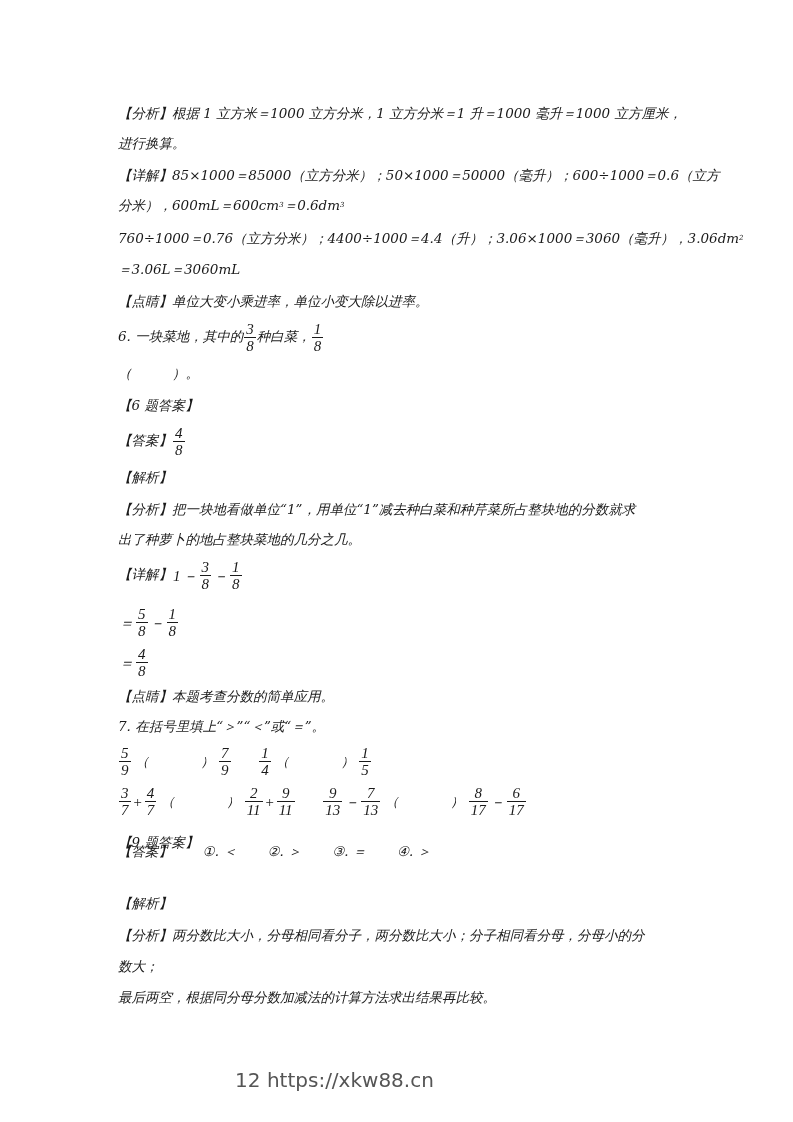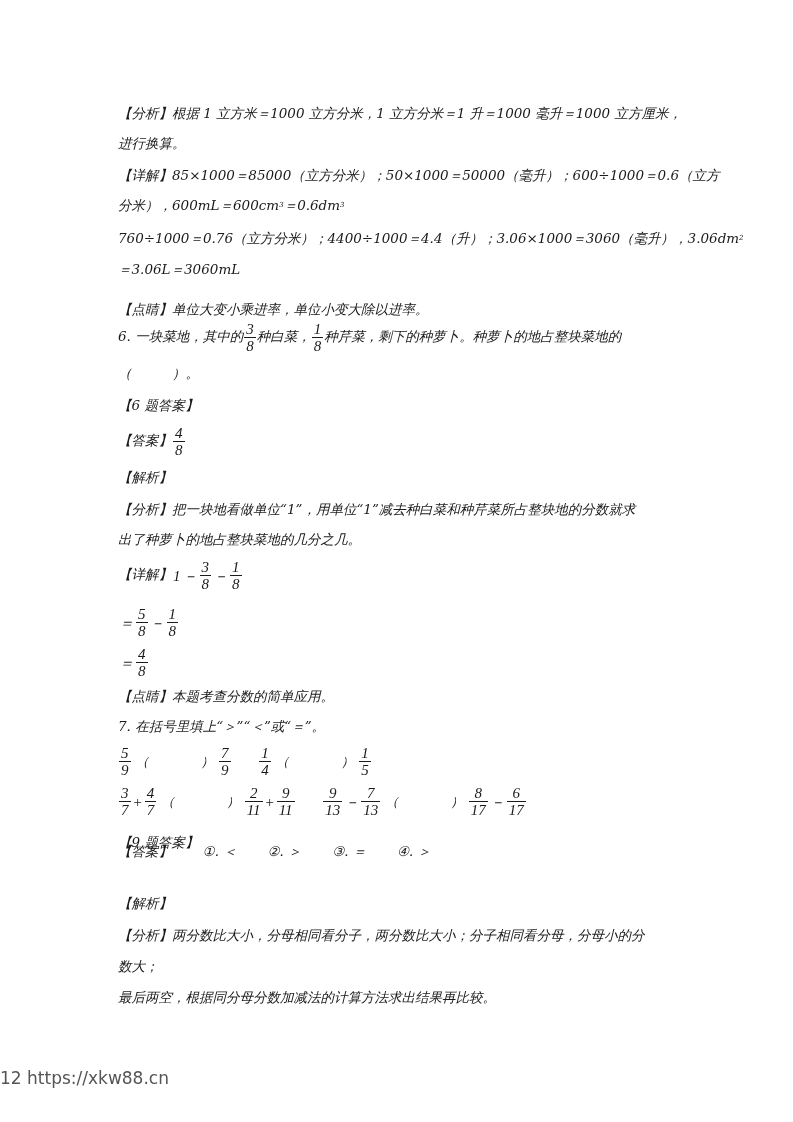--- a/index.html
+++ b/index.html
@@ -6,55 +6,55 @@
   body { width:793px; height:1122px; position:relative; overflow:hidden;
          font-family:"DejaVu Serif","Liberation Serif",serif; color:#1a1a1a; }
   .line { position:absolute; left:118px; font-size:13.5px; line-height:18px; white-space:nowrap;font-style:italic; }
   .frac { display:inline-flex; flex-direction:column; align-items:center; vertical-align:middle;
           font-family:"Liberation Serif",serif; font-size:15px; line-height:16px; margin:0 1px; }
   .frac .num { padding:0 2px; }
   .frac .den { border-top:1px solid #1a1a1a; padding:0 2px; }
   .op { font-family:"Liberation Serif",serif; font-size:15px; vertical-align:middle; margin:0 1px; }
   .blank { display:inline-block; font-size:13px; vertical-align:middle; }
   .sup { font-size:7px; vertical-align:top; }
-  .footer { position:absolute; top:1068px; left:0; width:669px; text-align:left;
-            font-family:"DejaVu Sans","Liberation Sans",sans-serif; font-size:17px; color:#555; }
+  .footer { position:absolute; top:1068px; left:0; width:669px; text-align:center;
+            font-family:"DejaVu Sans","Liberation Sans",sans-serif; font-size:20px; color:#555; }
 </style>
 </head>
 <body>
 
 <div class="line" style="top:104px">
   <span>【分析】</span><span>根据 1 立方米＝1000 立方分米，1 立方分米＝1 升＝1000 毫升＝1000 立方厘米，</span>
 </div>
 <div class="line" style="top:134px">进行换算。</div>
 
 <div class="line" style="top:166px">
   <span>【详解】</span><span>85×1000＝85000（立方分米）；50×1000＝50000（毫升）；600÷1000＝0.6（立方</span>
 </div>
 <div class="line" style="top:196px">
   <span>分米），600mL＝600cm</span><span class="sup">3</span><span>＝0.6dm</span><span class="sup">3</span>
 </div>
 <div class="line" style="top:229px">
   <span>760÷1000＝0.76（立方分米）；4400÷1000＝4.4（升）；3.06×1000＝3060（毫升），3.06dm</span><span class="sup">2</span>
 </div>
 <div class="line" style="top:260px">＝3.06L＝3060mL</div>
 
-<div class="line" style="top:300px">
+<div class="line" style="top:292px">
   <span>【点睛】</span><span>单位大变小乘进率，单位小变大除以进率。</span>
 </div>
 
 <div class="line" style="top:318px; line-height:36px">
   <span>6.</span>
   <span>一块菜地，其中的</span><span class="frac">
       <span class="num">3</span>
       <span class="den">8</span>
     </span><span>种白菜，</span><span class="frac">
       <span class="num">1</span>
       <span class="den">8</span>
-    </span><span>种芹菜，剩下的种萝卜。种萝卜的地占整块菜地的</span>
+    </span>
 </div>
 <div class="line" style="top:364px">（　　　）。</div>
 
 <div class="line" style="top:396px">【6 题答案】</div>
 <div class="line" style="top:422px; line-height:36px">
   <span>【答案】</span><span class="frac">
       <span class="num">4</span>
       <span class="den">8</span>
     </span>
 </div>

